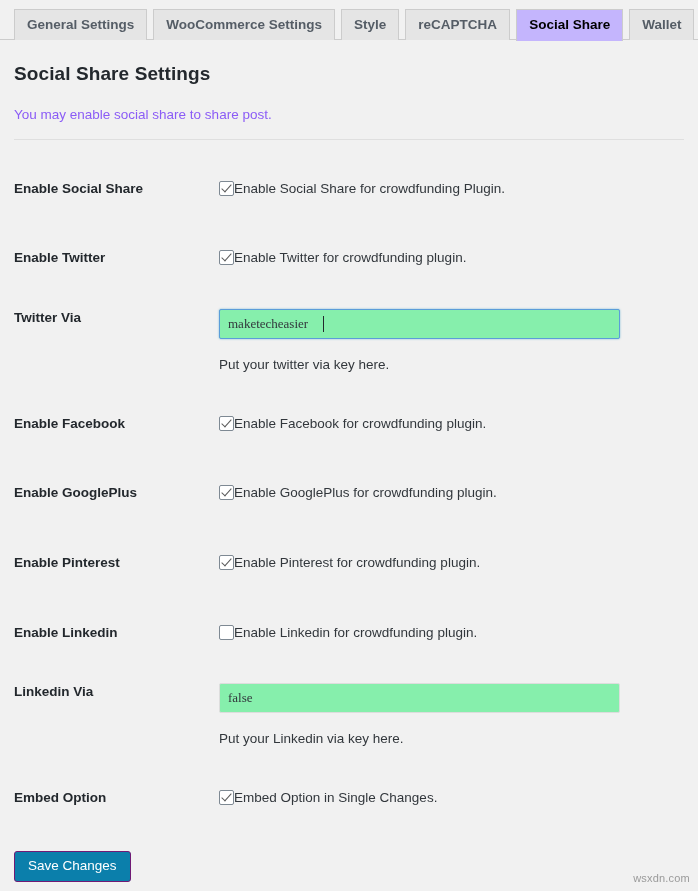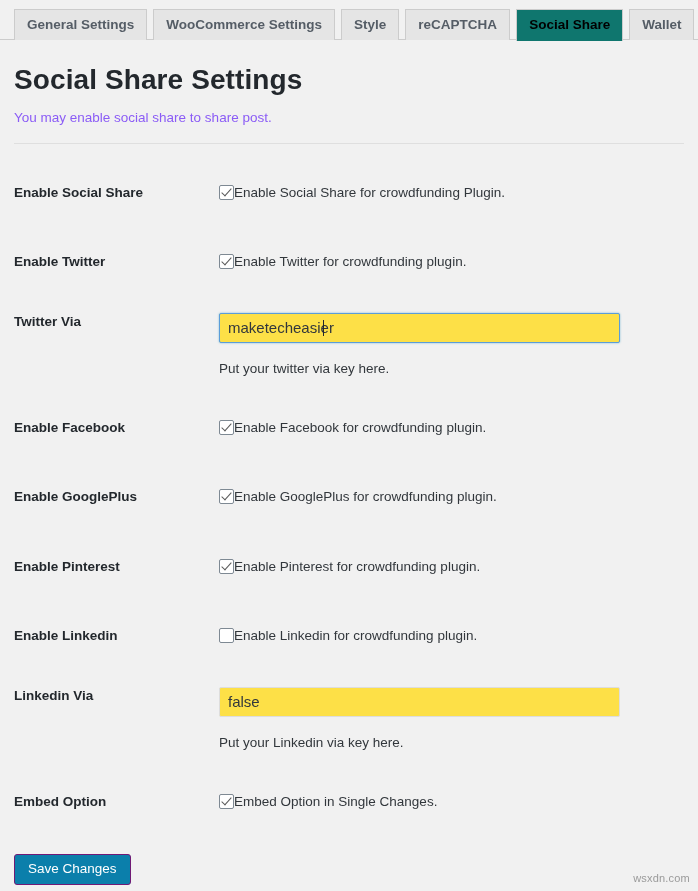--- a/index.html
+++ b/index.html
@@ -46,37 +46,37 @@
     font-weight: bold;
     line-height: 1;
     padding: 9px 12px 10px;
     white-space: nowrap;
     box-sizing: border-box;
     height: 31px;
     display: flex;
     align-items: center;
   }
   .tab.active {
-    background: #0f766e;
+    background: #c4b5fd;
     color: #000;
     border-color: #ccc;
     height: 32px;
     margin-bottom: -1px;
   }
 
   
   .page-head {
     padding: 22px 14px 0 14px;
   }
   .page-title {
-    font-size: 28px;
+    font-size: 19px;
     font-weight: bold;
     line-height: 1.3;
     color: #23282d;
-    margin: 0 0 10px 0;
+    margin: 0 0 18px 0;
     letter-spacing: 0.1px;
   }
   .page-desc {
     font-size: 13.5px;
     color: #8b5cf6;
     margin: 0 0 14px 0;
     line-height: 1.5;
   }
   .divider {
     border: none;
@@ -154,23 +154,23 @@
     color: #32373c;
   }
 
   
   .text-input {
     width: 401px;
     height: 30px;
     box-sizing: border-box;
     border: 1px solid #ddd;
     border-radius: 2px;
-    background: #fde047;
-    font-family: Liberation Sans, sans-serif;
-    font-size: 15px;
+    background: #86efac;
+    font-family: Liberation Serif, serif;
+    font-size: 13px;
     color: #32373c;
     padding: 3px 8px;
     outline: none;
     display: block;
   }
   .text-input.focused {
     border-color: #5b9dd9;
     box-shadow: 0 0 2px rgba(30,140,190,.6);
   }
   .field-wrap {

